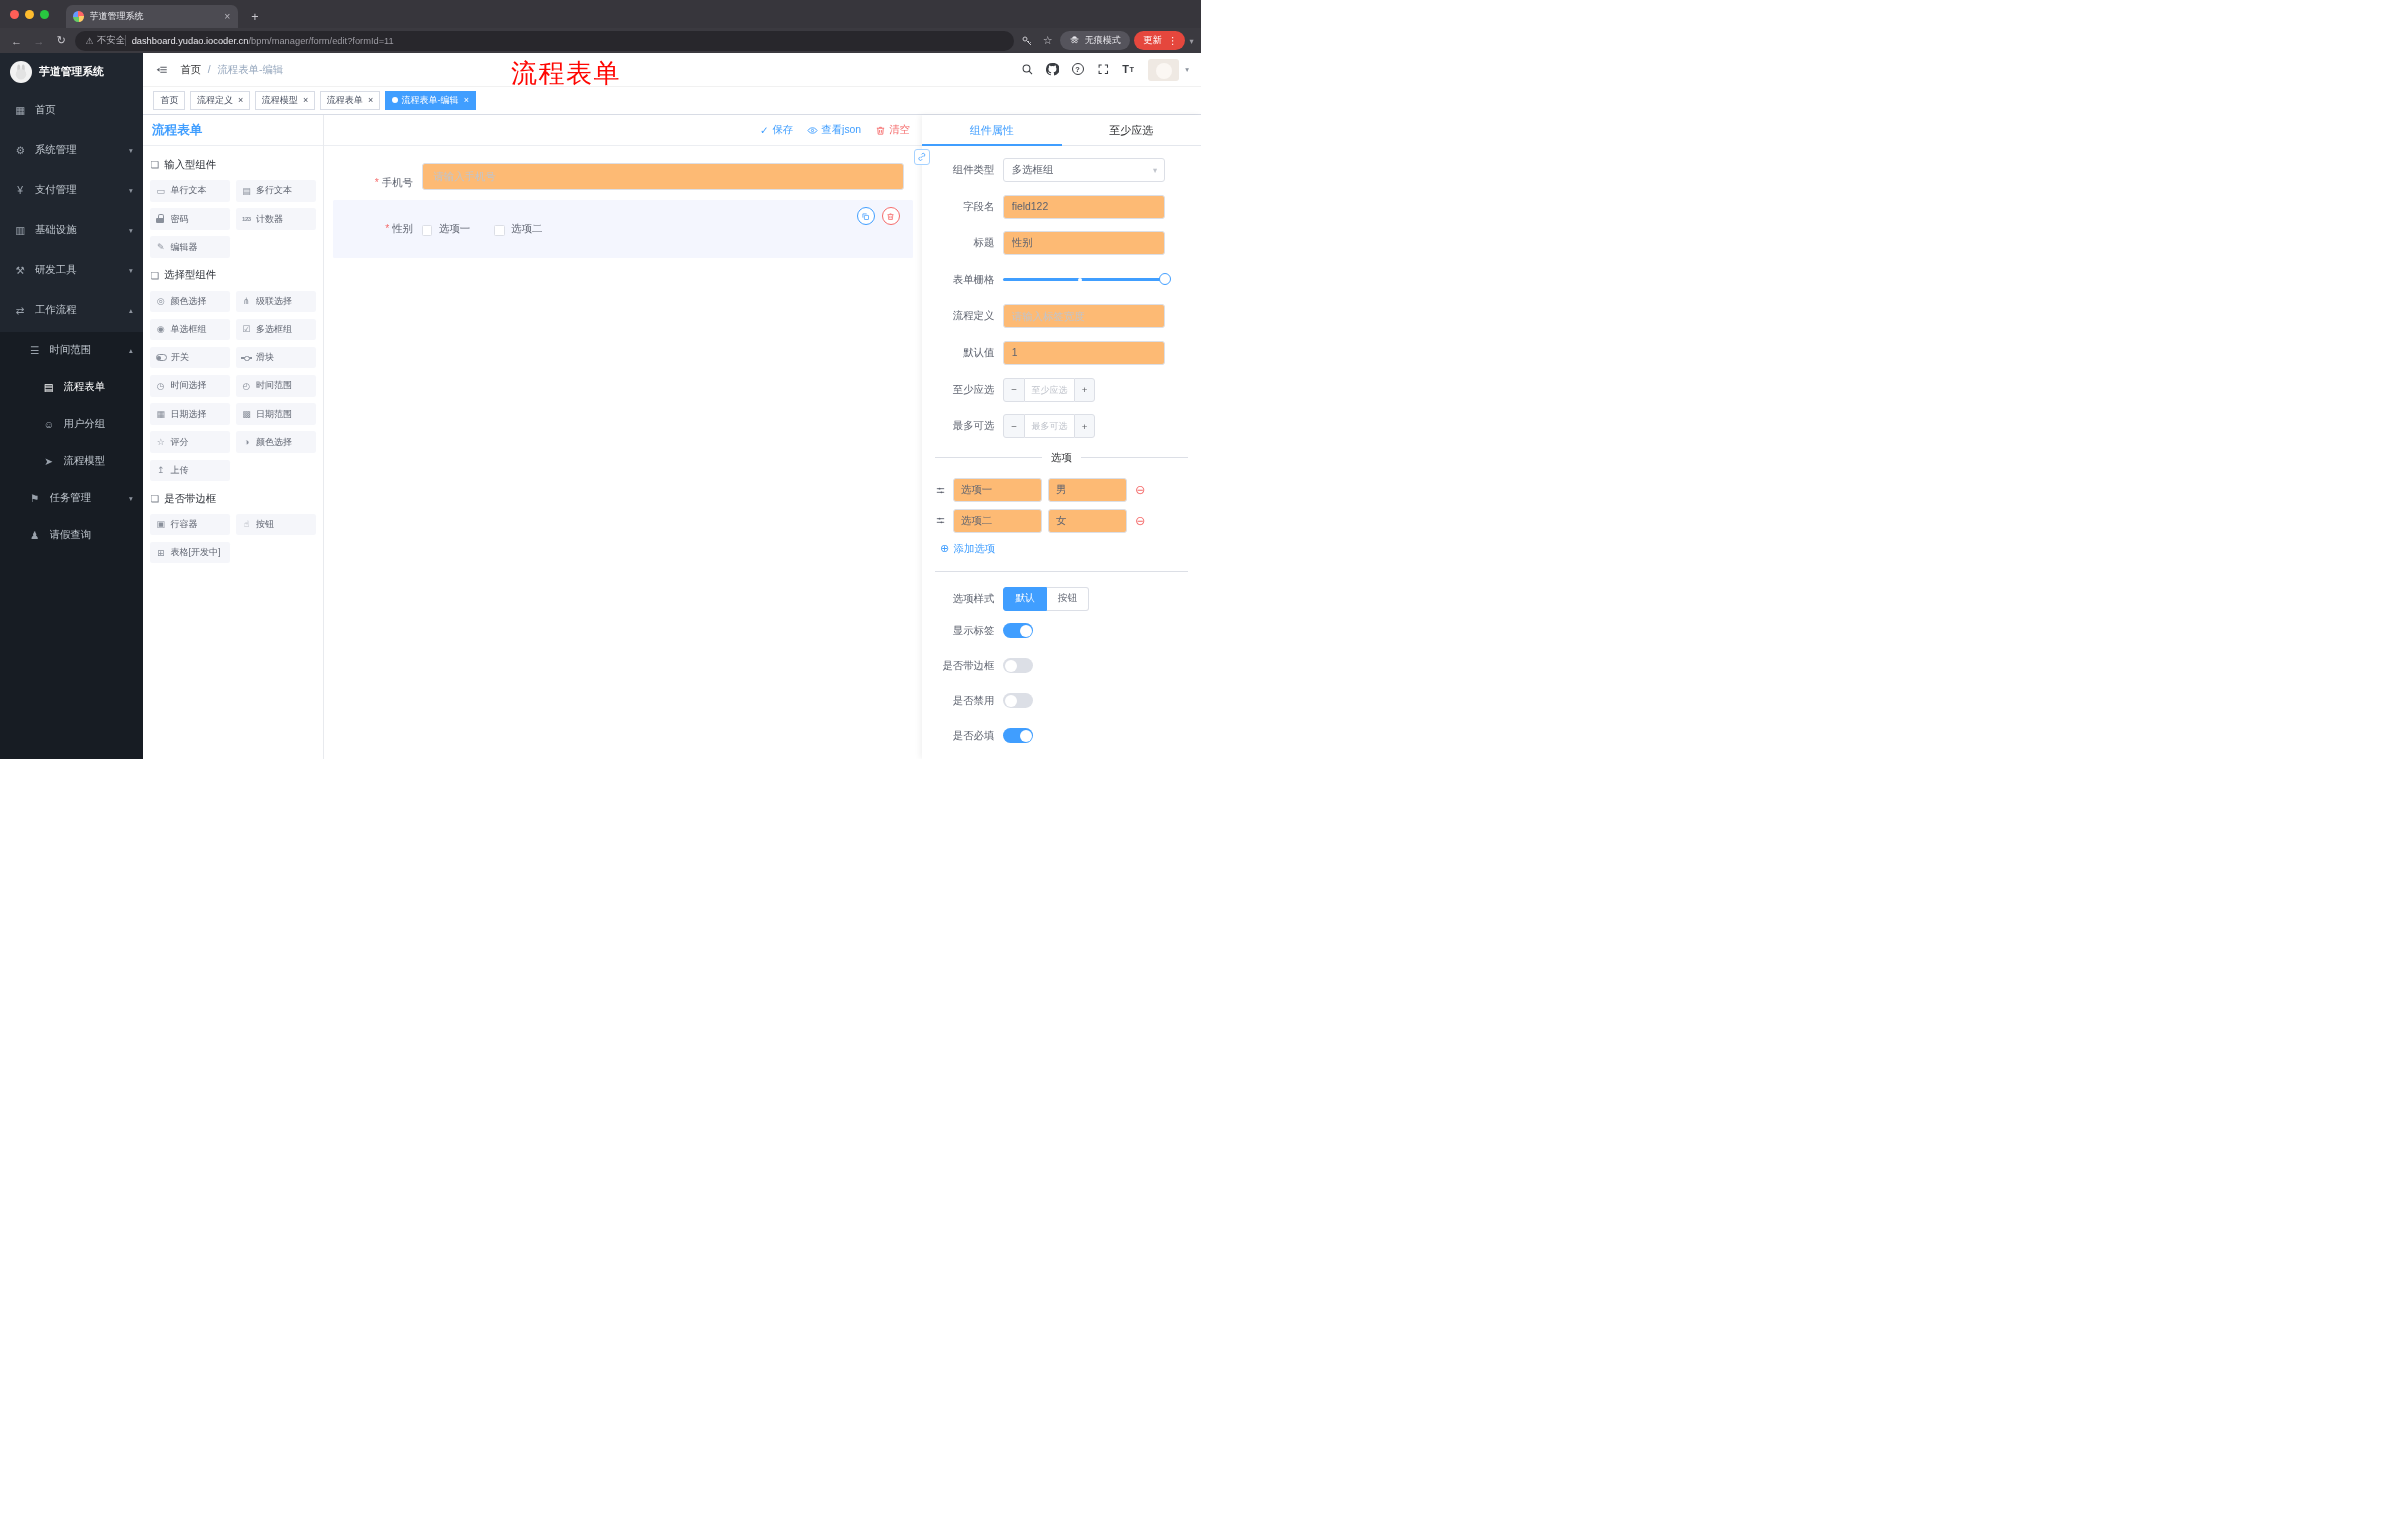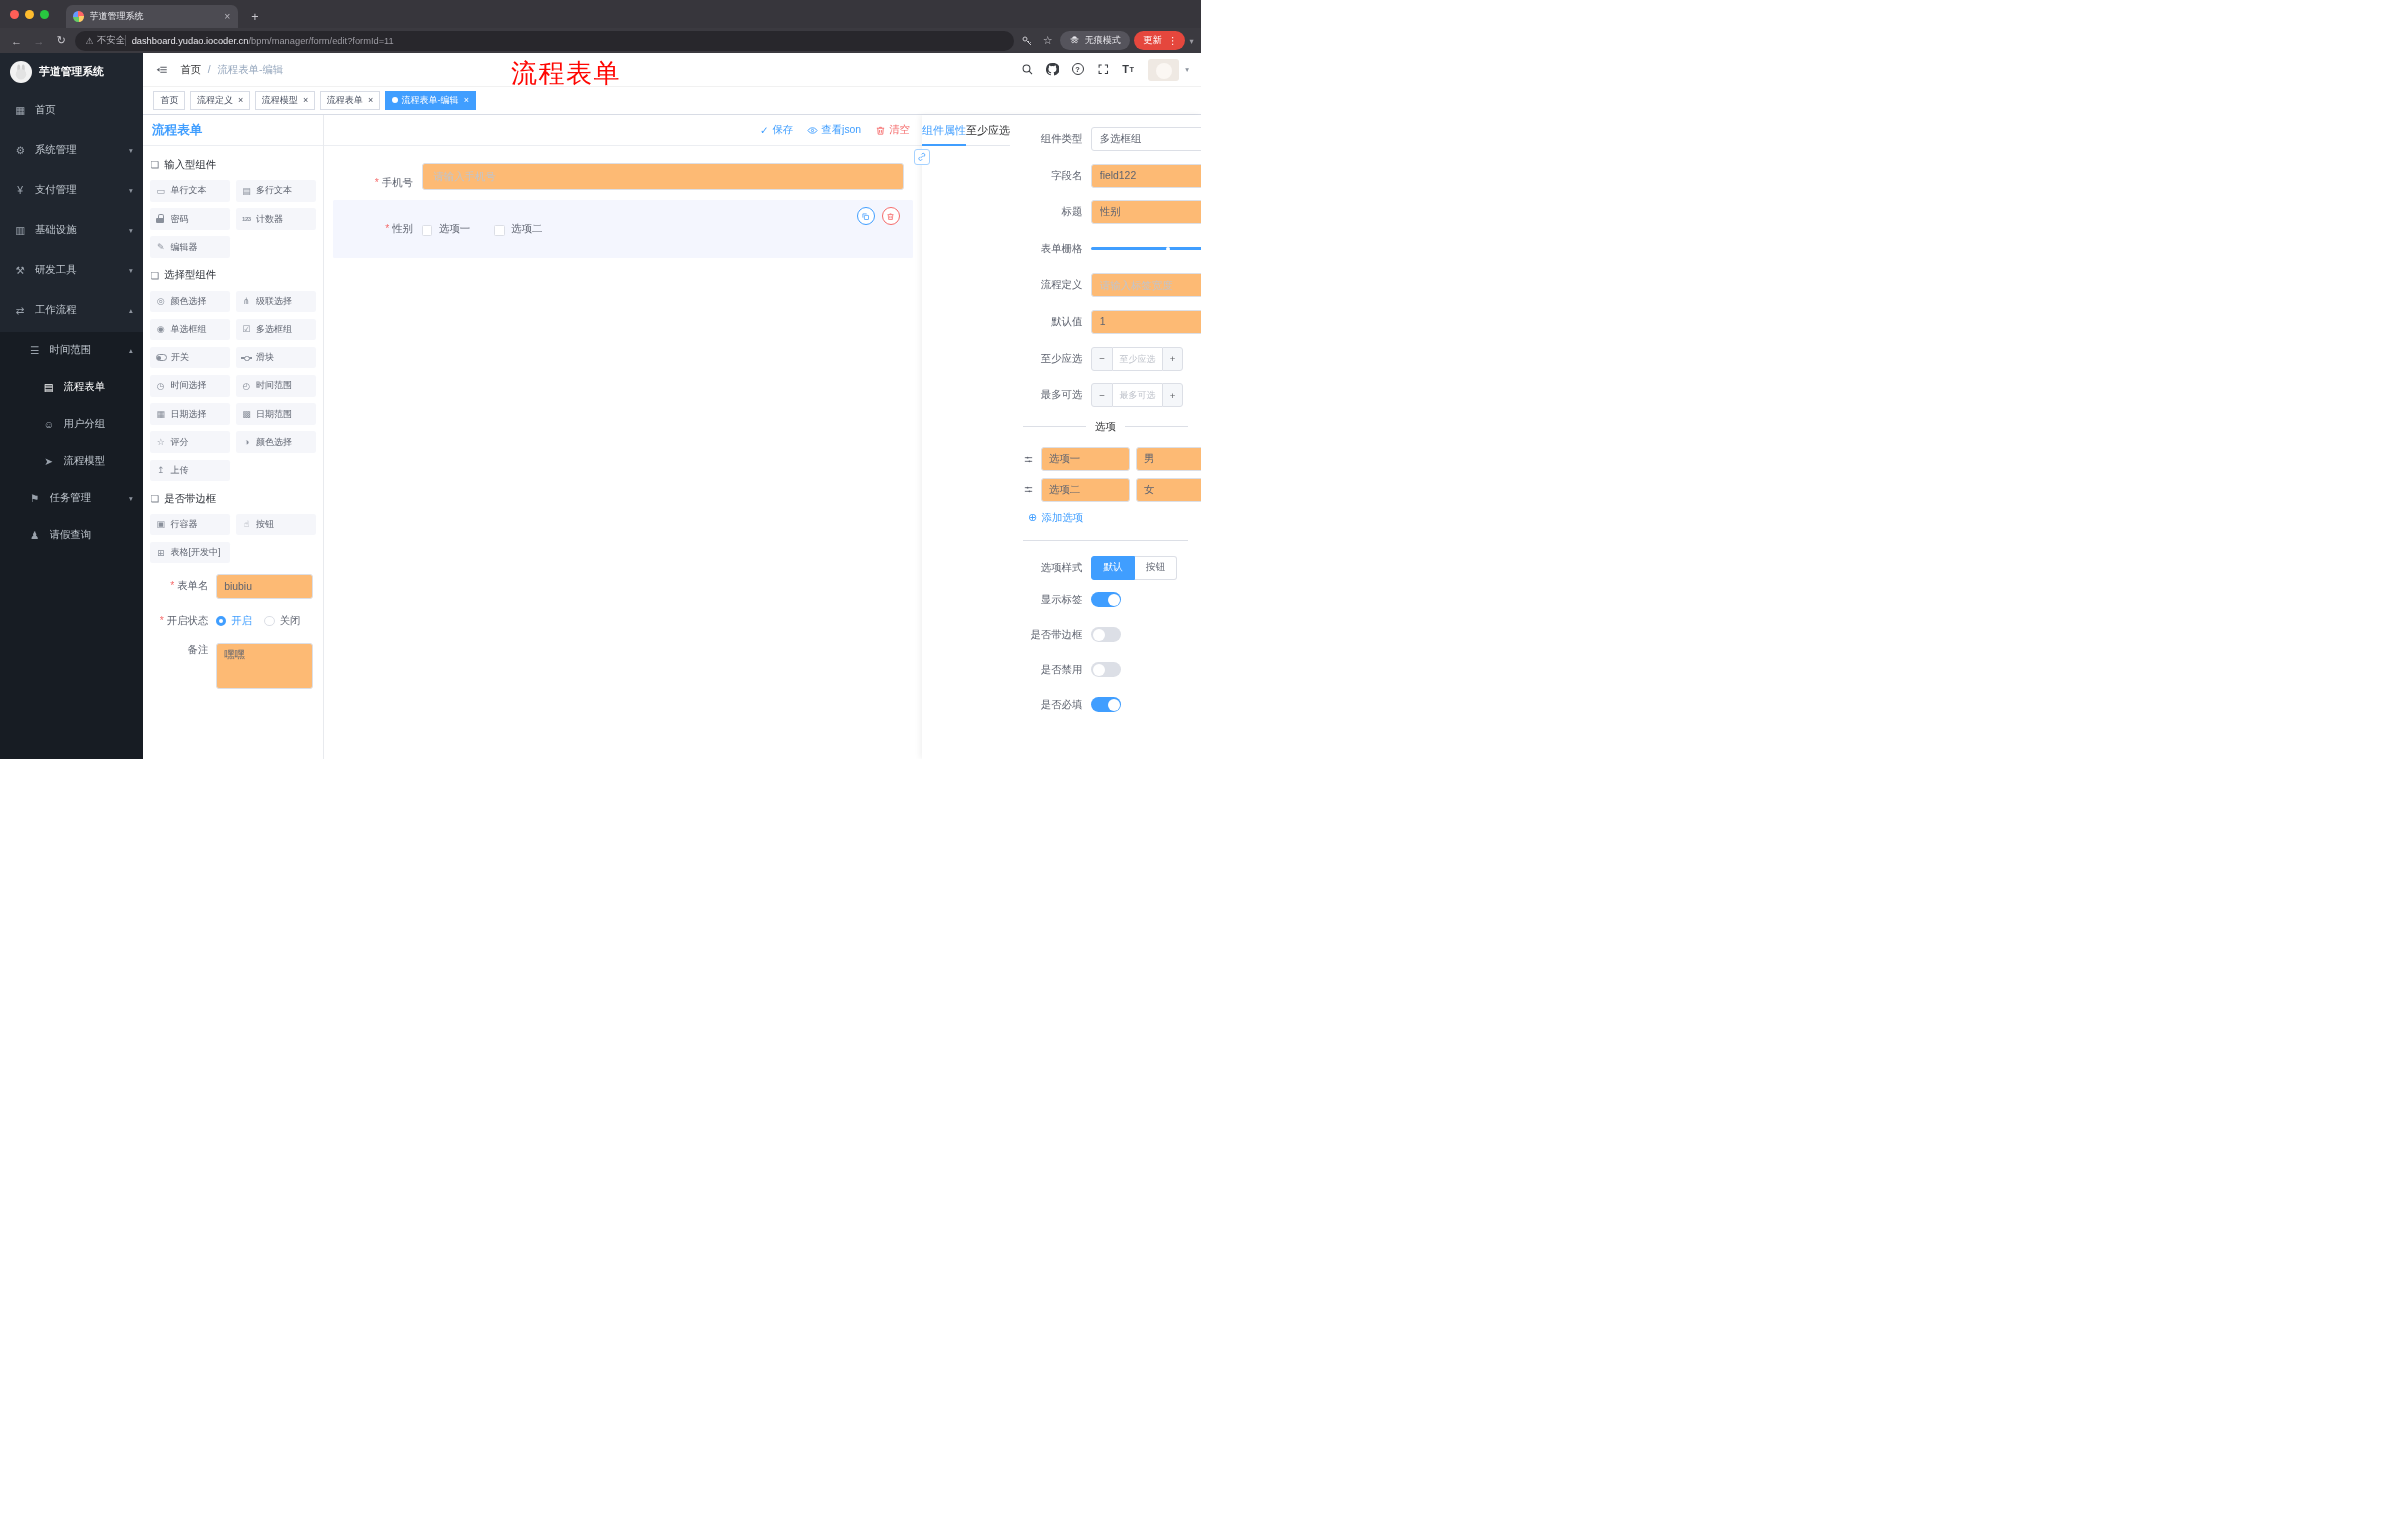--- a/index.html
+++ b/index.html
@@ -130,21 +130,21 @@
 .crow.selected{background:#f4f6fe;position:relative;padding:22px 9px}
 .cbx{width:10.4px;height:10.4px;border:0.7px solid #dcdfe6;border-radius:1.5px;background:#fff;flex:none;margin-right:6.7px;cursor:pointer}
 .cbx-label{font-size:10.4px;color:#5f6470;margin-right:24px;cursor:pointer}
 .actions{position:absolute;top:7.4px;right:13.4px;display:flex;gap:6.7px}
 .act{width:18px;height:18px;border-radius:50%;display:flex;align-items:center;justify-content:center;background:#fff;cursor:pointer}
 .act svg{width:9px;height:9px}
 .act.copy{border:0.7px solid #409eff;color:#409eff}
 .act.del{border:0.7px solid #f56c6c;color:#f56c6c}
 
 
-.props{width:279px;flex:none;position:relative;display:flex;flex-direction:row;background:#fff;box-shadow:-2.2px 0 6px rgba(0,0,0,.06);z-index:3}
+.props{width:279px;flex:none;position:relative;display:flex;flex-direction:column;background:#fff;box-shadow:-2.2px 0 6px rgba(0,0,0,.06);z-index:3}
 .link-badge{position:absolute;left:-8.2px;top:34px;width:16.3px;height:16.3px;border-radius:3px;background:#fff;border:0.7px solid #a6d2ff;color:#409eff;display:flex;align-items:center;justify-content:center;z-index:4;cursor:pointer}
 .link-badge svg{width:9.7px;height:9.7px}
 .ptabs{height:31px;flex:none;display:flex;border-bottom:0.7px solid #e4e7ed}
 .ptab{flex:1;display:flex;align-items:center;justify-content:center;font-size:11px;color:#303133;position:relative;cursor:pointer}
 .ptab.active{color:#409eff}
 .ptab.active::after{content:"";position:absolute;left:0;right:0;bottom:-0.7px;height:1.5px;background:#409eff}
 .pbody{flex:1;overflow:hidden;padding:12px 13.4px 0}
 .prow{display:flex;align-items:center;margin-bottom:12.6px}
 .prow.trow{margin-bottom:20px}
 .plabel{width:68px;flex:none;text-align:right;padding-right:9px;font-size:10.4px;color:#5f6470}
@@ -490,37 +490,20 @@
                     <span class="ic">☝</span>
                     <span>按钮</span>
                   </div>
                 <div class="pitem">
                     <span class="ic">⊞</span>
                     <span>表格[开发中]</span>
                   </div>
               </div>
             </div>
 
-            <div class="meta">
-              <div class="meta-row">
-                <span class="meta-label req">表单名</span>
-                <input class="inp meta-inp" value="biubiu" style="">
-              </div>
-              <div class="meta-row">
-                <span class="meta-label req">开启状态</span>
-                <span class="radio sel"></span>
-                <span class="radio-label on">开启</span>
-                <span class="radio"></span>
-                <span class="radio-label">关闭</span>
-              </div>
-              <div class="meta-row top">
-                <span class="meta-label">备注</span>
-                <textarea class="inp meta-ta" style="">嘿嘿</textarea>
-              </div>
-            </div>
 
           </div>
         </div>
 
         <div class="cv-col">
           <div class="col-head">
             <span class="tbtn">
               <span class="chk">✓</span>
               <span>保存</span>
             </span>

